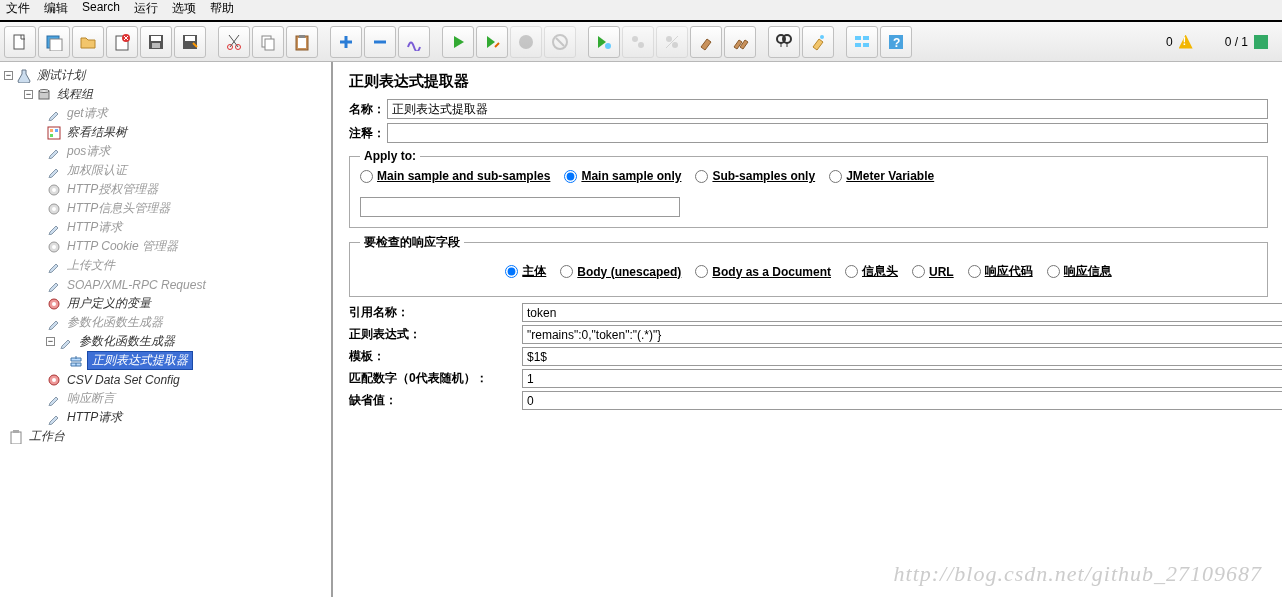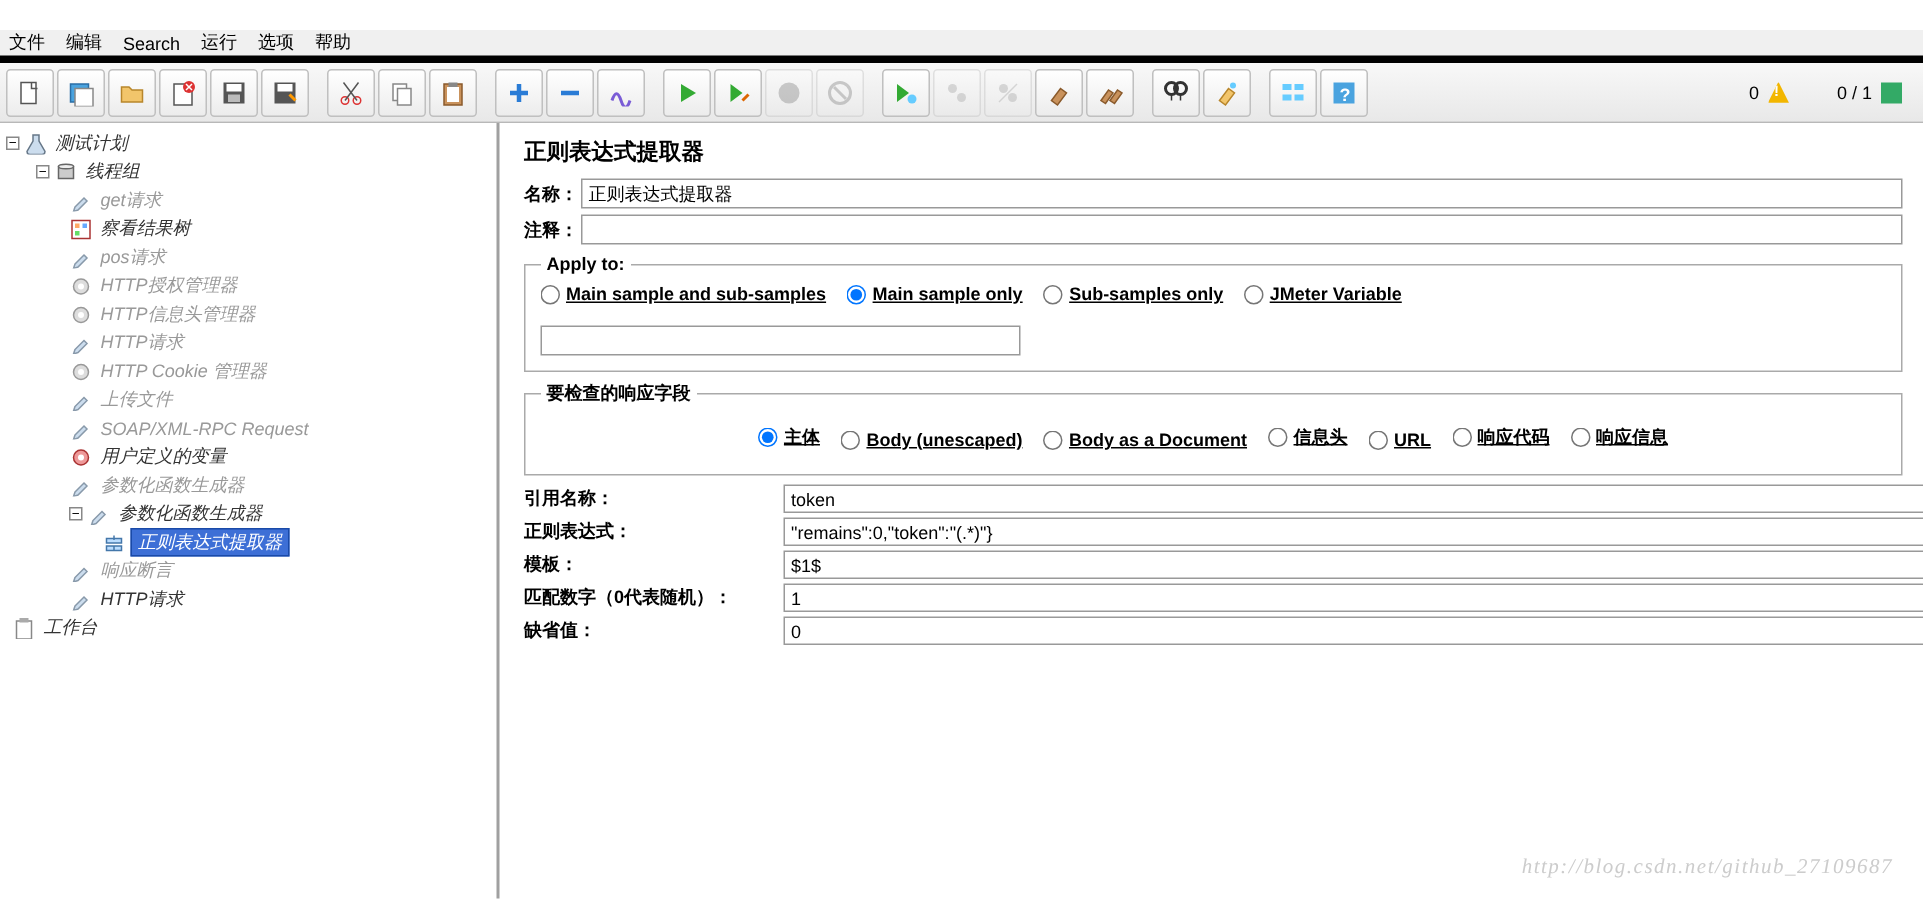--- a/index.html
+++ b/index.html
@@ -1,17 +1,17 @@
 <!DOCTYPE html>
 <html><head>
 <meta charset="utf-8">
 <style>
 * { margin:0; padding:0; box-sizing:border-box; font-family:"Microsoft YaHei",Arial,sans-serif; font-size:12px; }
 body { background:#fff; width:1282px; height:599px; overflow:hidden; position:relative; }
-.menubar { height:22px; background:#f0f0f0; display:flex; align-items:center; padding:0 6px; gap:14px; border-bottom:5px solid #000000;margin-top:20px; }
+.menubar { height:22px; background:#f0f0f0; display:flex; align-items:flex-start; padding:0 6px; gap:14px; border-bottom:2px solid #000000; }
 .menubar span { cursor:default; }
 .toolbar { height:40px; background:linear-gradient(#f8f8f8,#e8e8e8); border-bottom:1px solid #b8b8b8; display:flex; align-items:center; padding:0 4px; justify-content:space-between;}
 .tb-left { display:flex; align-items:center; gap:2px; }
 .tb-btn { width:32px; height:32px; border:1px solid #c0c0c0; background:linear-gradient(#fff,#ececec); border-radius:3px; display:flex; align-items:center; justify-content:center; cursor:pointer; }
 .tb-sep { width:8px; }
 .tb-right { display:flex; align-items:center; gap:6px; padding-right:10px; }
 .warn-ico { width:14px; height:14px; background:#f2b600; clip-path:polygon(50% 0,100% 100%,0 100%); display:inline-block; position:relative;}
 .warn-ico::after{content:"!";position:absolute;left:4px;top:1px;font-size:10px;color:#fff;font-weight:bold;}
 .main { display:flex; height:535px; }
 .tree { width:333px; border-right:2px solid #a0a0a0; overflow:auto; padding:4px 2px; user-select:none;}
@@ -25,25 +25,25 @@
 .panel { flex:1; padding:10px 14px 10px 16px; overflow:auto; }
 .panel h2 { font-size:15px; font-weight:bold; margin-bottom:8px;}
 .frow { display:flex; align-items:center; margin-bottom:4px; }
 .frow label { width:38px; font-weight:bold; }
 .frow input[type=text] { flex:1; border:1px solid #999; height:20px; padding:0 4px; }
 fieldset { border:1px solid #aaa; margin:6px 0; padding:6px 10px 10px; }
 legend { font-weight:bold; padding:0 4px;}
 .radios { display:flex; align-items:center; gap:14px; flex-wrap:wrap;}
 .radios label { display:flex; align-items:center; gap:4px; font-weight:bold;text-decoration:underline;}
 .radios input[type=text]{ border:1px solid #999; height:20px; width:320px; padding:0 4px;}
-.rfcenter { justify-content:center;align-items:flex-end; }
+.rfcenter { justify-content:center; }
 .grid { display:grid; grid-template-columns:150px 1fr; row-gap:3px; align-items:center;}
 .grid label { font-weight:bold;}
 .grid input { border:1px solid #999; height:19px; padding:0 4px; width:100%;margin-left:23px; }
-.watermark { position:absolute; right:20px; bottom:12px; color:#ccc; font-family:"Times New Roman",serif; font-style:italic; font-size:14px; letter-spacing:1px;}
+.watermark { position:absolute; right:20px; bottom:12px; color:#ccc; font-family:"Times New Roman",serif; font-style:italic; font-size:22px; letter-spacing:1px;}
 
 .svg{width:18px;height:18px;}
 </style>
 </head>
 <body>
 
 <div class="menubar">
   <span>文件</span>
   <span>编辑</span>
   <span>Search</span>
@@ -273,20 +273,29 @@
             <svg width="14" height="14">
               <path d="M3 11l6-6 2 2-6 6-3 1z" fill="#cde" stroke="#89a"></path>
             </svg>
           </span>
           <span class="lbl dim ">pos请求</span>
         </div>
         <div class="tn">
           <span class="sp" style="width:44px"></span>
           <span class="ic">
             <svg width="14" height="14">
+              <path d="M3 11l6-6 2 2-6 6-3 1z" fill="#cde" stroke="#89a"></path>
+            </svg>
+          </span>
+          <span class="lbl dim ">加权限认证</span>
+        </div>
+        <div class="tn">
+          <span class="sp" style="width:44px"></span>
+          <span class="ic">
+            <svg width="14" height="14">
               <circle cx="7" cy="7" r="5" fill="#ddd" stroke="#999"></circle>
               <circle cx="7" cy="7" r="2" fill="#fff"></circle>
             </svg>
           </span>
           <span class="lbl dim ">HTTP授权管理器</span>
         </div>
         <div class="tn">
           <span class="sp" style="width:44px"></span>
           <span class="ic">
             <svg width="14" height="14">
@@ -364,20 +373,30 @@
         </div>
         <div class="tn">
           <span class="sp" style="width:66px"></span>
           <span class="ic">
             <svg width="14" height="14">
               <path d="M2 4h10v3H2zM2 9h10v3H2z" fill="#bdf" stroke="#47a"></path>
               <path d="M7 2v3M7 9v3" stroke="#47a"></path>
             </svg>
           </span>
           <span class="lbl  sel">正则表达式提取器</span>
+        </div>
+        <div class="tn">
+          <span class="sp" style="width:44px"></span>
+          <span class="ic">
+            <svg width="14" height="14">
+              <circle cx="7" cy="7" r="5" fill="#e99" stroke="#a33"></circle>
+              <circle cx="7" cy="7" r="2" fill="#fff"></circle>
+            </svg>
+          </span>
+          <span class="lbl  ">CSV Data Set Config</span>
         </div>
         <div class="tn">
           <span class="sp" style="width:44px"></span>
           <span class="ic">
             <svg width="14" height="14">
               <path d="M3 11l6-6 2 2-6 6-3 1z" fill="#cde" stroke="#89a"></path>
             </svg>
           </span>
           <span class="lbl dim ">响应断言</span>
         </div>

